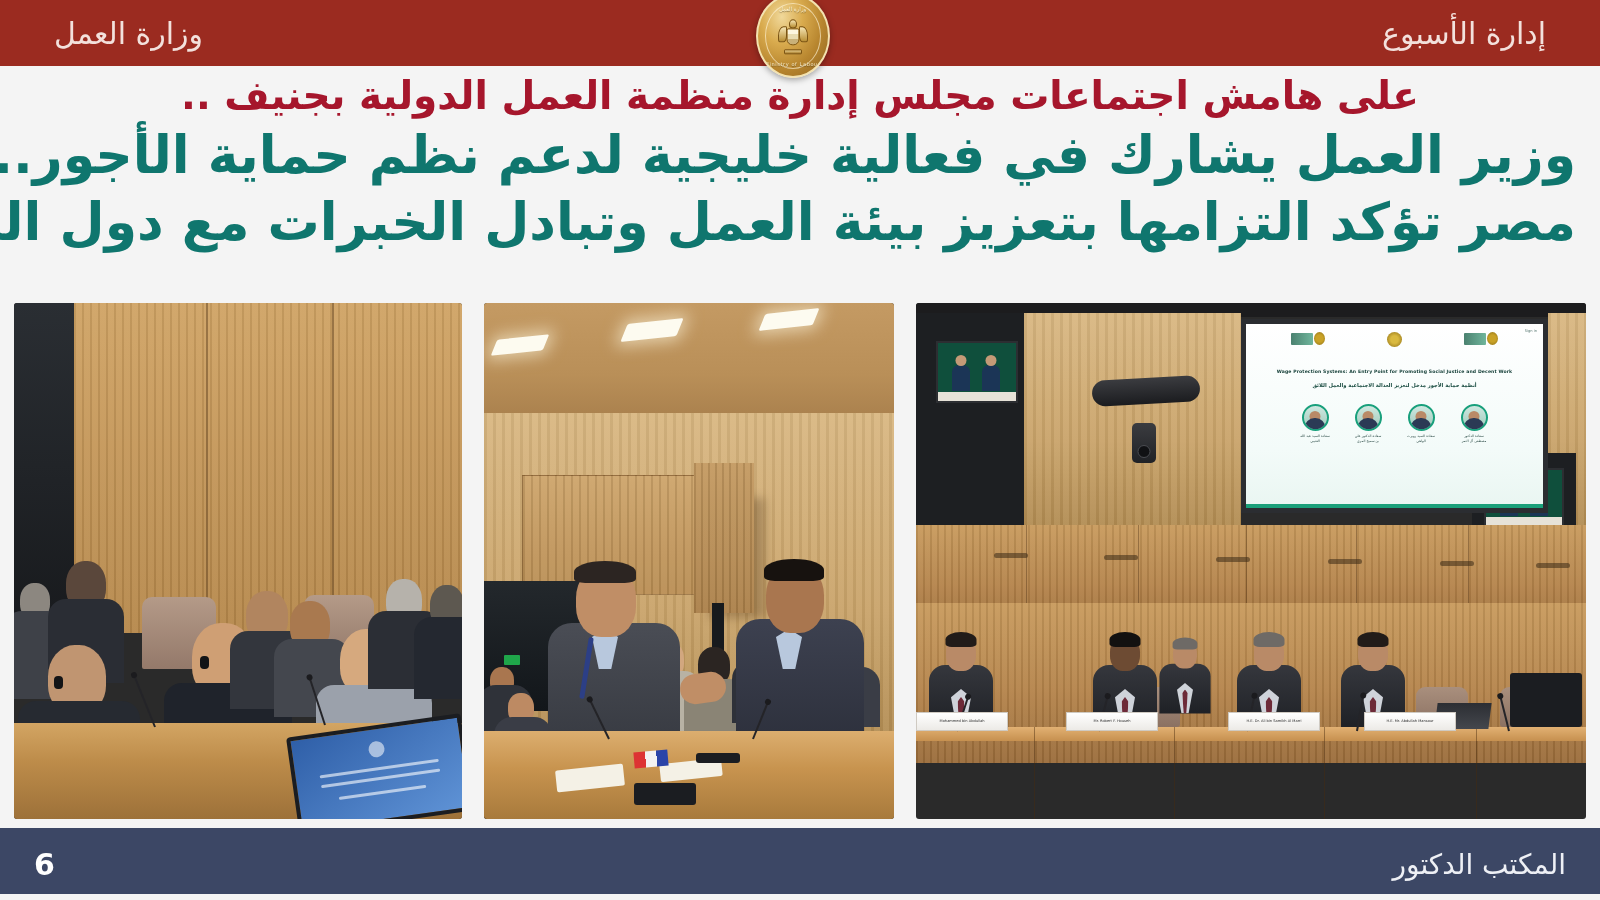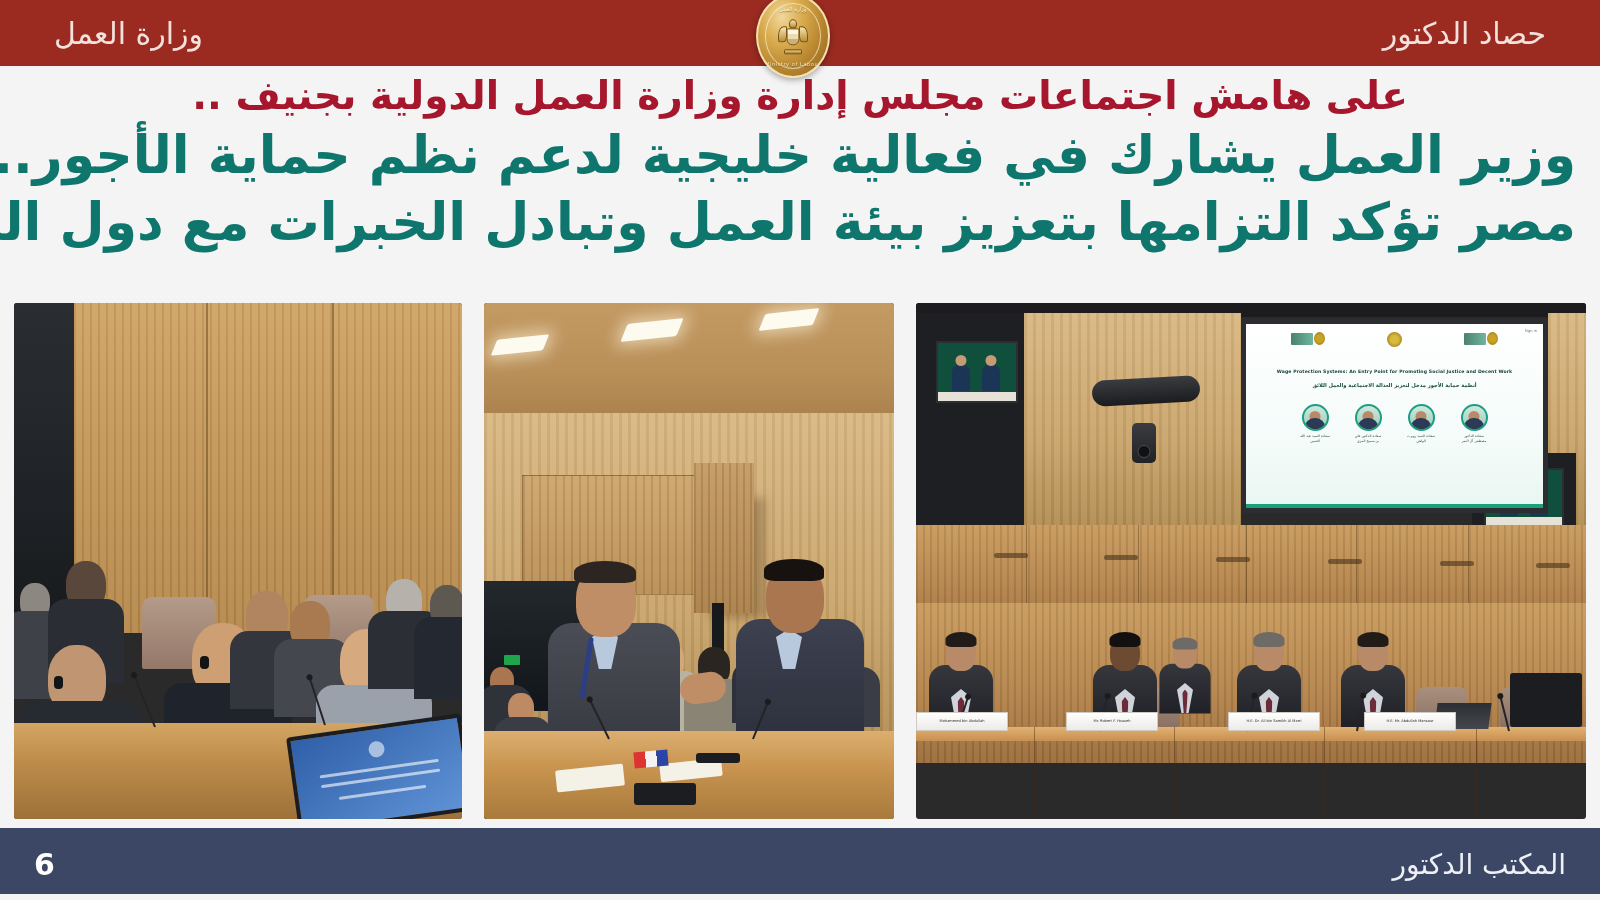--- a/index.html
+++ b/index.html
@@ -646,42 +646,42 @@
     width:1600px; height:6px;
     background:#f4f4f4;
   }
 </style>
 </head>
 <body>
 
 <div class="slide">
 
   <div class="header">
-    <div class="header-txt header-left">حصاد الدكتور</div>
+    <div class="header-txt header-left">إدارة الأسبوع</div>
 
     <div class="seal">
       <div class="seal-disc">
         <div class="seal-inner-ring"></div>
         <div class="seal-txt-top">وزارة العمل</div>
         <div class="seal-eagle">
           <div class="head"></div>
           <div class="wing-l"></div>
           <div class="wing-r"></div>
           <div class="shield"></div>
           <div class="base"></div>
         </div>
         <div class="seal-txt-bot">Ministry of Labour</div>
       </div>
     </div>
 
     <div class="header-txt header-right">وزارة العمل</div>
   </div>
 
   <div class="headline">
-    <div class="hl-line hl-1">على هامش اجتماعات مجلس إدارة وزارة العمل الدولية بجنيف ..</div>
+    <div class="hl-line hl-1">على هامش اجتماعات مجلس إدارة منظمة العمل الدولية بجنيف ..</div>
     <div class="hl-line hl-2">وزير العمل يشارك في فعالية خليجية لدعم نظم حماية الأجور..ويؤكد :</div>
     <div class="hl-line hl-3">مصر تؤكد التزامها بتعزيز بيئة العمل وتبادل الخبرات مع دول الخليج</div>
   </div>
 
   <div class="photos">
 
     <div class="photo photo-1">
       <div class="ph-crop">
         <div class="p1-ceiling"></div>
 

